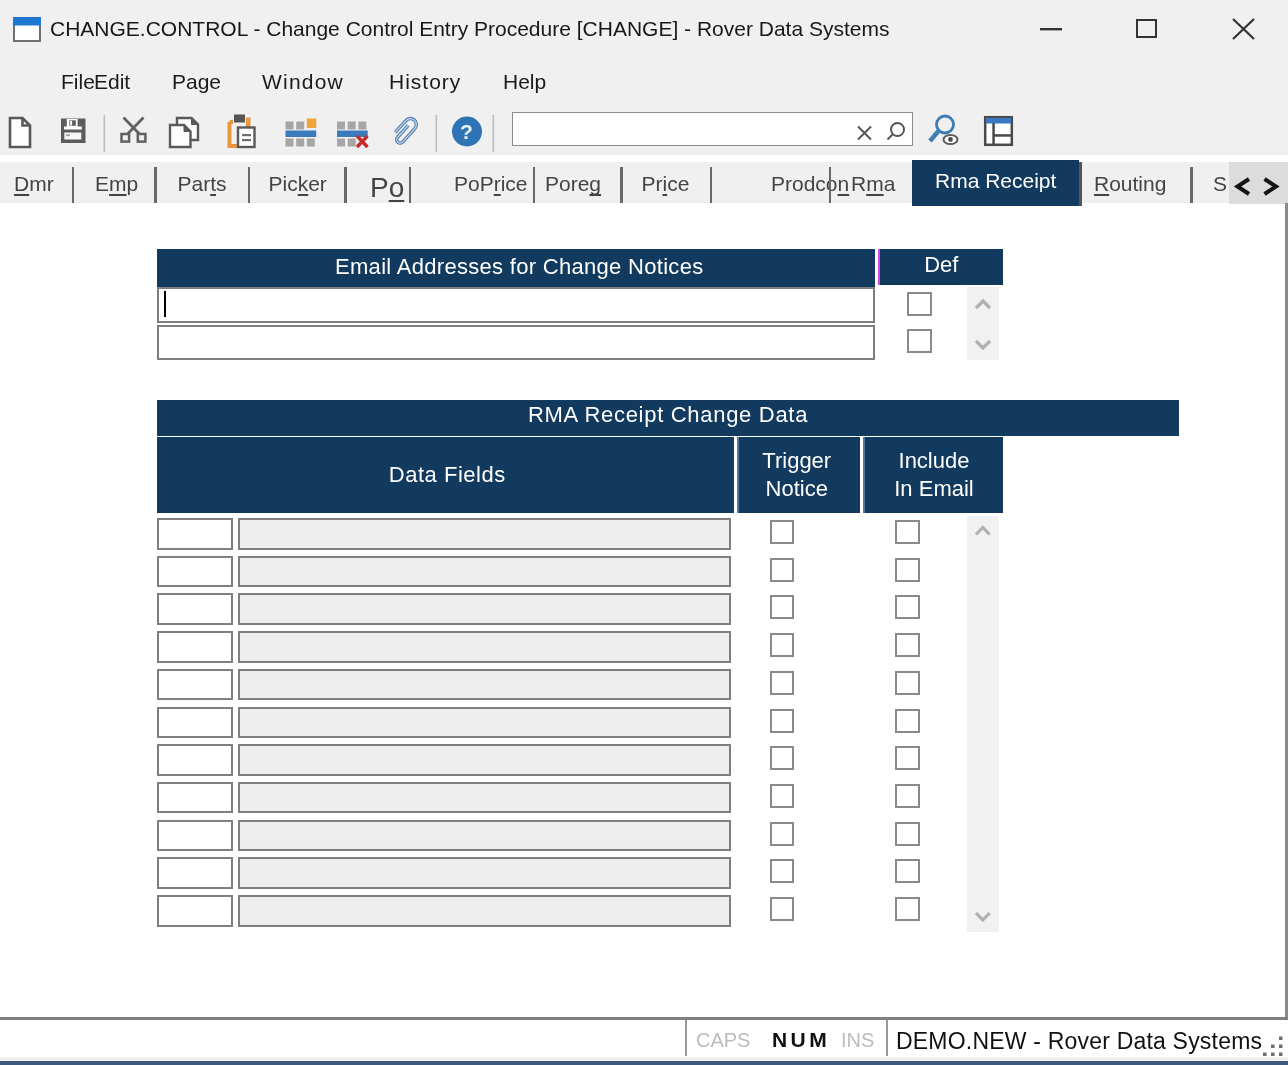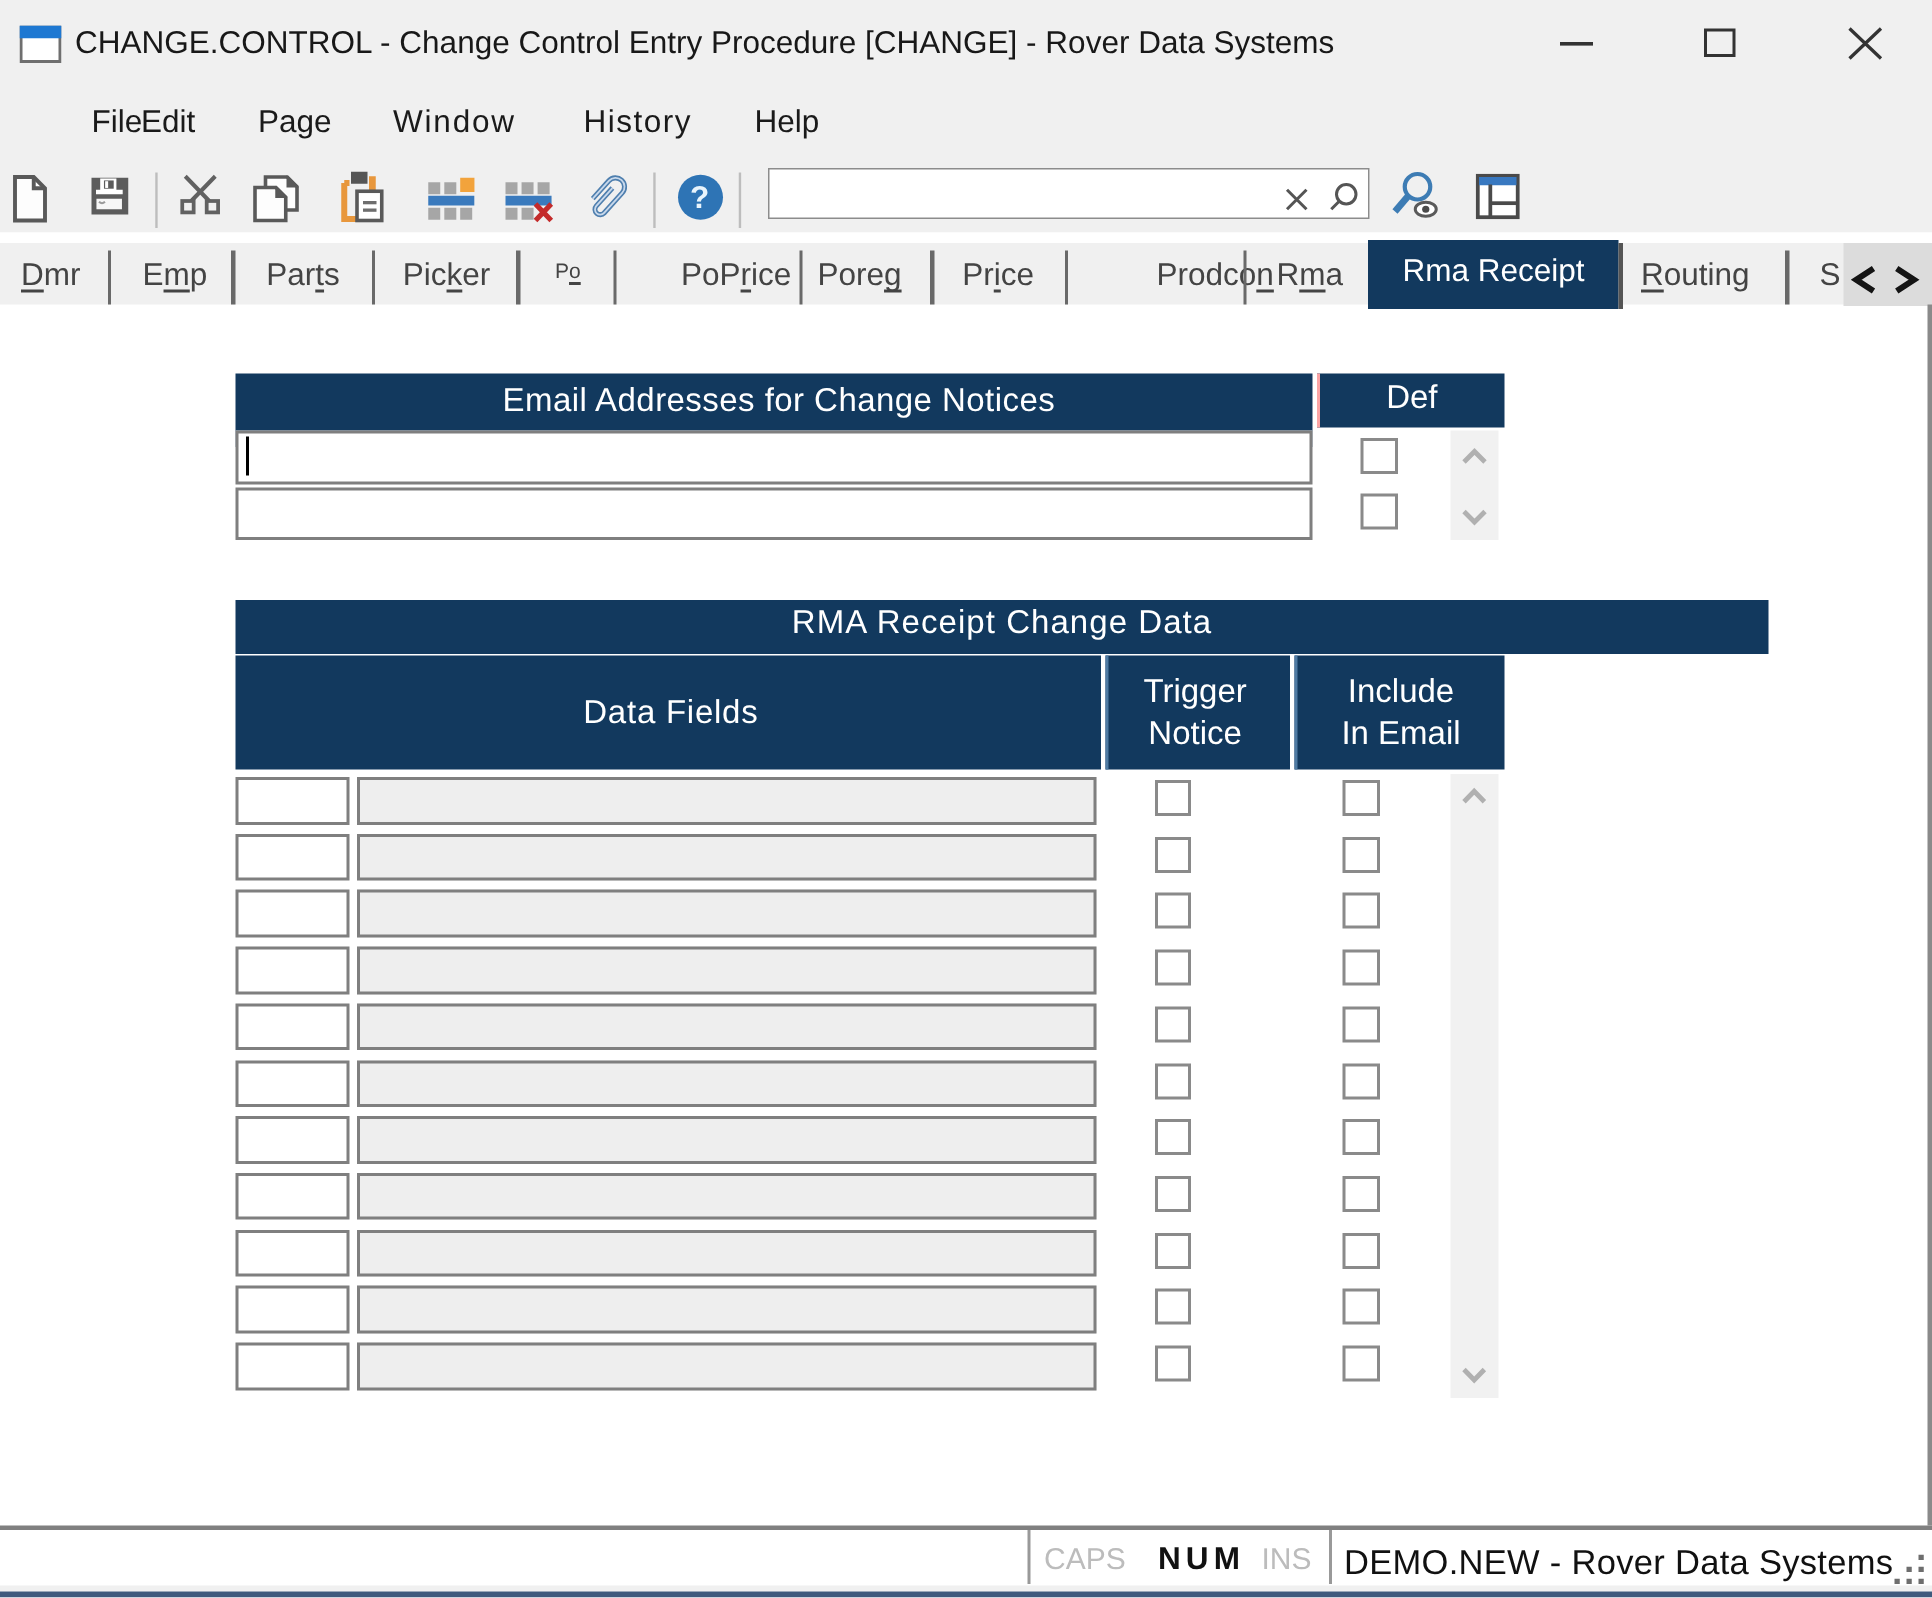--- a/index.html
+++ b/index.html
@@ -110,21 +110,21 @@
   <rect x="985.2" y="12.2" width="26.6" height="27.6" fill="#ffffff" stroke="#4a4a4a" stroke-width="2.5"></rect>
   <rect x="986" y="13" width="25" height="5.5" fill="#3878c0"></rect>
   <rect x="992.3" y="18" width="2.5" height="21" fill="#4a4a4a"></rect>
   <rect x="994" y="29.2" width="17" height="2.5" fill="#4a4a4a"></rect>
 </svg>
 
 <div class="abs" style="left:14px;top:172px;font-size:21px;color:#444;"><u>D</u>mr</div>
 <div class="abs" style="left:95px;top:172px;font-size:21px;color:#444;">E<u>m</u>p</div>
 <div class="abs" style="left:177.5px;top:172px;font-size:21px;color:#444;">Par<u>t</u>s</div>
 <div class="abs" style="left:268.5px;top:172px;font-size:21px;color:#444;">Pic<u>k</u>er</div>
-<div class="abs" style="left:370px;top:172px;font-size:14px;color:#444;">P<u>o</u></div>
+<div class="abs" style="left:370px;top:172px;font-size:28px;color:#444;">P<u>o</u></div>
 <div class="abs" style="left:430px;top:172px;font-size:21px;color:#444;margin-left:24px;">PoP<u>r</u>ice</div>
 <div class="abs" style="left:545px;top:172px;font-size:21px;color:#444;">Pore<u>g</u></div>
 <div class="abs" style="left:641.5px;top:172px;font-size:21px;color:#444;">Pr<u>i</u>ce</div>
 <div class="abs" style="left:729px;top:172px;font-size:21px;color:#444;margin-left:42px;">Prodco<u>n</u></div>
 <div class="abs" style="left:851px;top:172px;font-size:21px;color:#444;">R<u>m</u>a</div>
 <div class="abs navy" style="left:912px;top:160px;width:166.5px;height:46px;"></div>
 <div class="abs" style="left:1078.5px;top:162px;width:3px;height:44px;background:#555555;"></div>
 <div class="abs" style="left:935px;top:169px;font-size:21px;color:#ffffff;">Rma Receipt</div>
 <div class="abs" style="left:1094px;top:172px;font-size:21px;color:#444;"><u>R</u>outing</div>
 <div class="abs" style="left:1213px;top:172px;font-size:21px;color:#444;">S</div>
@@ -142,21 +142,21 @@
 
 <div class="abs" style="left:1229px;top:162px;width:59px;height:42px;background:#dcdcdc;"></div>
 <svg class="abs" style="left:1229px;top:162px;" width="59" height="42" viewBox="0 0 59 42">
   <path d="M20 17 L8.5 24.5 L20 32" fill="none" stroke="#141414" stroke-width="4"></path>
   <path d="M35.5 17 L47 24.5 L35.5 32" fill="none" stroke="#141414" stroke-width="4"></path>
 </svg>
 
 <div class="abs" style="left:1285px;top:203px;width:3px;height:814px;background:#8a8a8a;"></div>
 
 <div class="abs navy ctr" style="left:157px;top:249px;width:717.5px;height:49px;font-size:22px;letter-spacing:0.3px;padding-left:7px;padding-bottom:13px;box-sizing:border-box;">Email Addresses for Change Notices</div>
-<div class="abs navy ctr" style="left:877.5px;top:249px;width:125.5px;height:35.5px;font-size:22px;border-left:2px solid #fca5a5;box-sizing:border-box;padding-bottom:3px;">Def</div>
+<div class="abs navy ctr" style="left:877.5px;top:249px;width:125.5px;height:35.5px;font-size:22px;border-left:2px solid #d946ef;box-sizing:border-box;padding-bottom:3px;">Def</div>
 <div class="abs" style="left:157px;top:287px;width:717.5px;height:35.5px;box-sizing:border-box;border:2px solid #7f7f7f;background:#ffffff;"></div>
 <div class="abs" style="left:163.5px;top:291px;width:2.5px;height:26px;background:#000000;"></div>
 <div class="abs" style="left:157px;top:324.5px;width:717.5px;height:35.5px;box-sizing:border-box;border:2px solid #7f7f7f;background:#ffffff;"></div>
 <div class="cb" style="left:907px;top:292px;width:25px;height:24px;"></div>
 <div class="cb" style="left:907px;top:329px;width:25px;height:24px;"></div>
 <div class="abs" style="left:967px;top:287px;width:32px;height:73px;background:#f1f1f1;"></div>
 <svg class="abs" style="left:967px;top:287px;" width="32" height="73" viewBox="0 0 32 73">
   <path d="M9 21 L16 14 L23 21" fill="none" stroke="#b0b0b0" stroke-width="3.2"></path>
   <path d="M9 54 L16 61 L23 54" fill="none" stroke="#b0b0b0" stroke-width="3.2"></path>
 </svg>

